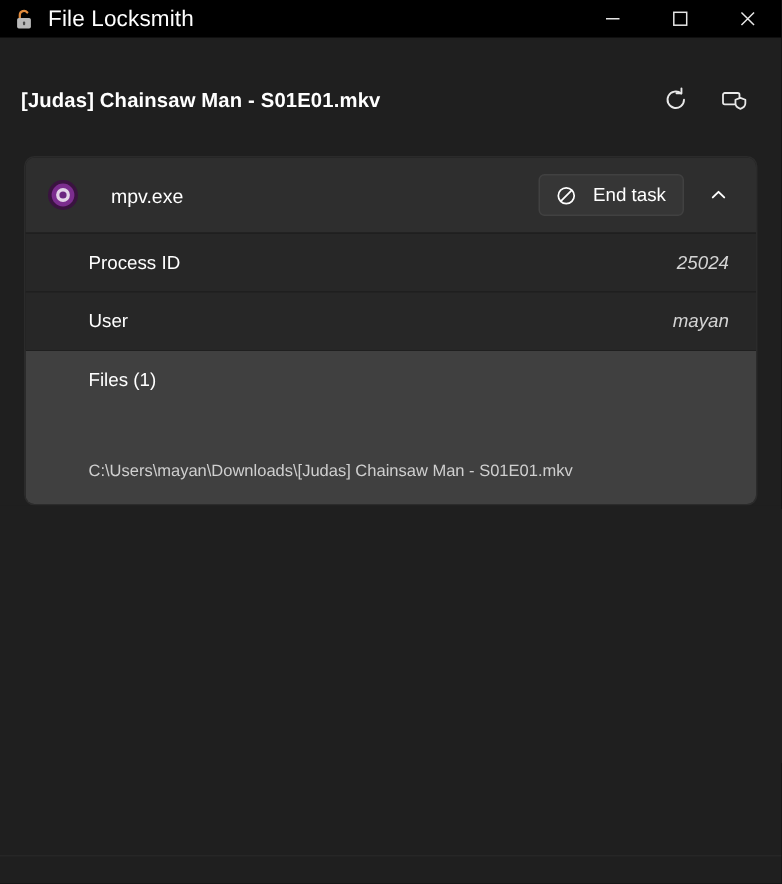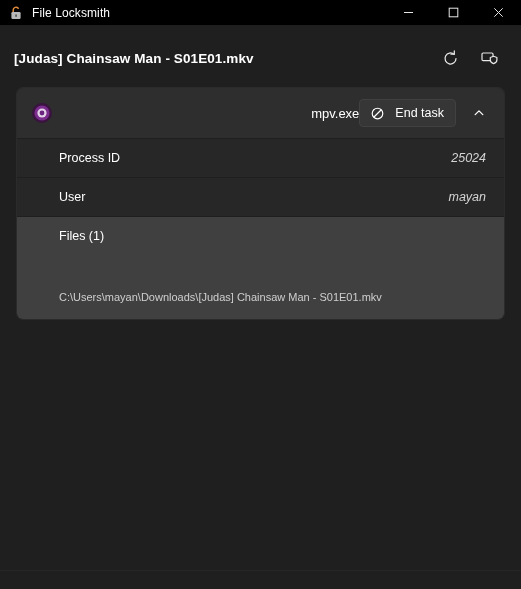--- a/index.html
+++ b/index.html
@@ -40,21 +40,21 @@
     flex: 1 1 auto;
     min-width: 0;
   }
   .app-icon {
     width: 16px;
     height: 16px;
     flex: 0 0 auto;
     display: block;
   }
   .titlebar-title {
-    font-size: 12px;
+    font-size: 15px;
     color: #ffffff;
     white-space: nowrap;
     overflow: hidden;
     text-overflow: ellipsis;
     letter-spacing: 0.1px;
   }
   .winctrls {
     display: flex;
     flex: 0 0 auto;
     height: 25px;
@@ -65,21 +65,21 @@
     display: flex;
     align-items: center;
     justify-content: center;
     color: #e6e6e6;
   }
   .winbtn svg { display: block; }
 
   
   .header {
     flex: 0 0 auto;
-    height: 62px;
+    height: 79px;
     display: flex;
     align-items: center;
     padding: 0 16px 0 14px;
     box-sizing: border-box;
   }
   .header-title {
     flex: 1 1 auto;
     min-width: 0;
     font-size: 13.5px;
     font-weight: bold;
@@ -134,21 +134,20 @@
   }
   .proc-name {
     margin-left: 21px;
     font-size: 13px;
     color: #ffffff;
     flex: 1 1 auto;
     min-width: 0;
     white-space: nowrap;
     overflow: hidden;
     text-overflow: ellipsis;
-    text-align: right;
   }
   .endtask-btn {
     flex: 0 0 auto;
     background: #363636;
     border: 1px solid #414141;
     border-radius: 4px;
     height: 28px;
     padding: 0 11px;
     display: flex;
     align-items: center;

